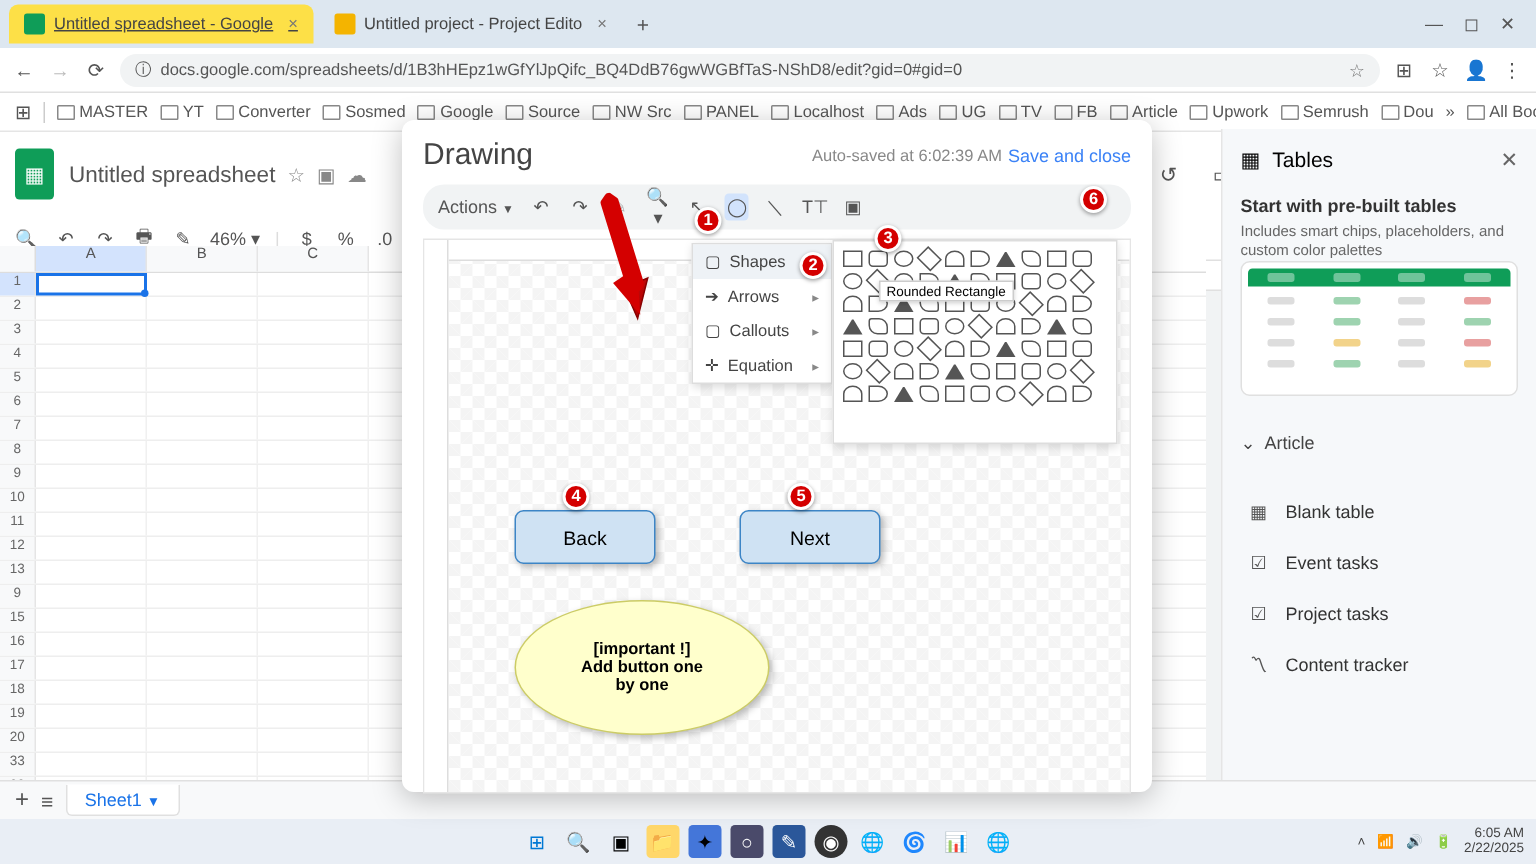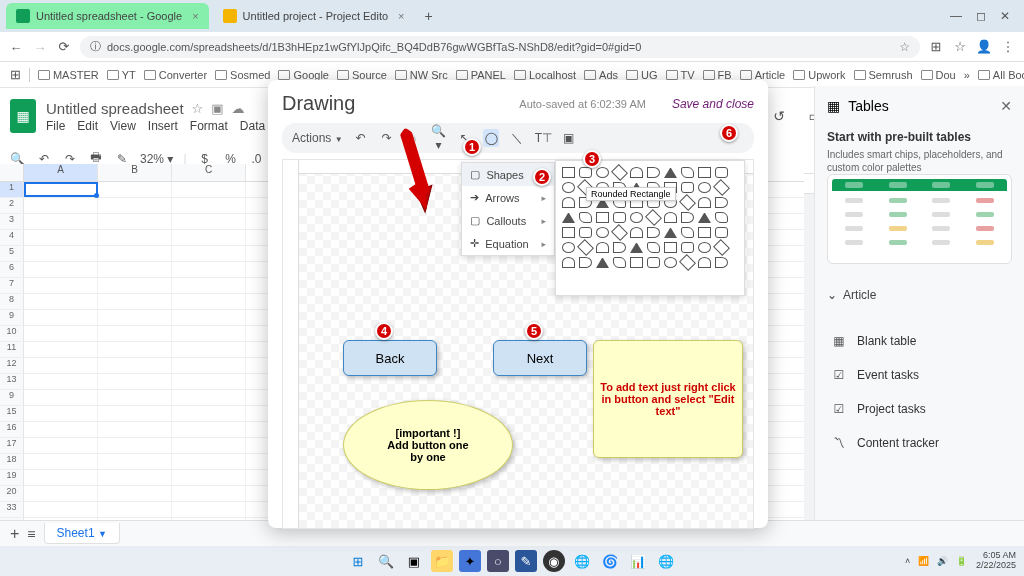--- a/index.html
+++ b/index.html
@@ -1,21 +1,21 @@
 <!DOCTYPE html>
 <html><head>
 <meta charset="utf-8">
 <style>
   * { box-sizing: border-box; margin: 0; padding: 0; font-family: Arial, sans-serif; }
   body { width: 1024px; height: 576px; overflow: hidden; background: #f1f3f4; position: relative; }
 
   
   .browser-top { height: 32px; background: #dde7f0; display: flex; align-items: center; padding: 0 6px; gap: 4px; }
   .tab { height: 26px; padding: 4px 10px; display: flex; align-items: center; gap: 6px; font-size: 11px; color: #444; border-radius: 6px 6px 0 0; }
-  .tab.active { background: #86efac; }
+  .tab.active { background: #fde047; text-decoration: underline; }
   .tab-icon { width: 14px; height: 14px; background: #0f9d58; border-radius: 2px; display:inline-block;}
   .tab-icon.p { background:#f4b400;}
   .tab-close { font-size: 11px; color: #777; margin-left:4px;}
   .win-ctrl { margin-left: auto; display: flex; gap: 14px; font-size: 12px; color: #555; padding-right:8px;}
 
   .addr-row { height: 30px; background: #fff; border-bottom: 1px solid #e0e0e0; display: flex; align-items: center; padding: 0 8px; gap: 8px; }
   .nav-ico { width: 16px; text-align: center; color: #555; font-size: 13px; }
   .url-bar { flex: 1; background: #f1f3f4; border-radius: 14px; height: 22px; display: flex; align-items: center; padding: 0 10px; font-size: 11px; color: #555; }
   .url-ico { margin-left: 4px; color:#777; font-size:12px;}
 
@@ -71,21 +71,21 @@
   .pv-row span{width:18px;height:5px;border-radius:2px;}
   .rp-feat { display:flex; align-items:center; gap:6px; padding:6px 0; color:#444; font-size:12px; margin-bottom:16px;}
   .rp-item { display:flex; align-items:center; gap:10px; padding:10px 4px; font-size:12px; color:#333;}
   .rp-iico { width:16px; text-align:center; color:#555;}
 
   
   .modal { position:absolute; top:80px; left:268px; width:500px; height:448px; background:#fff; border-radius:8px; box-shadow:0 4px 20px rgba(0,0,0,0.25); padding:12px 14px; z-index:50;}
   .modal-head { display:flex; align-items:center; margin-bottom:8px;}
   .modal-title { font-size:20px; color:#444;}
   .modal-save { margin-left:auto; font-size:11px; color:#888;}
-  .modal-close { color:#701a75; font-size:12px; margin-left:26px;font-style:italic;}
+  .modal-close { color:#3b82f6; font-size:12px; margin-left:4px;}
   .modal-tools { height:30px; background:#f1f3f4; border-radius:14px; display:flex; align-items:center; gap:10px; padding:0 10px; font-size:12px; color:#555; margin-bottom:6px;}
   .mtico { width:16px; text-align:center; color:#555; font-size:12px;}
   .mtico.sel { background:#d2e3fc; border-radius:3px; padding:2px;}
   .canvas { position:relative; width:100%; height:370px; border:1px solid #e5e5e5;
     background-image: linear-gradient(45deg,#f4f4f4 25%,transparent 25%),linear-gradient(-45deg,#f4f4f4 25%,transparent 25%),linear-gradient(45deg,transparent 75%,#f4f4f4 75%),linear-gradient(-45deg,transparent 75%,#f4f4f4 75%);
     background-size:16px 16px; background-position:0 0,0 8px,8px -8px,-8px 0;}
   .ruler-h{position:absolute;top:0;left:16px;right:0;height:14px;background:#fff;border-bottom:1px solid #ddd;}
   .ruler-v{position:absolute;top:0;left:0;width:16px;bottom:0;background:#fff;border-right:1px solid #ddd;}
 
   
@@ -237,50 +237,41 @@
 
 <div class="sheets-head">
   <div class="sheets-logo">▦</div>
   <div class="doc-area">
     <div class="doc-title-row">
       <span>Untitled spreadsheet</span>
       <span class="doc-ico">☆</span>
       <span class="doc-ico">▣</span>
       <span class="doc-ico">☁</span>
     </div>
-    <div class="menu-row">
-      <span>File</span>
-      <span>Edit</span>
-      <span>View</span>
-      <span>Insert</span>
-      <span>Format</span>
-      <span>Data</span>
-      <span>Tools</span>
-    </div>
   </div>
   <div class="head-right">
     <span class="hr-ico">↺</span>
     <span class="hr-ico">▭</span>
     <span class="hr-ico">▢◂</span>
     <div class="share-btn">
       <span>🔒</span>
       <span>Share</span>
       <span style="font-size:9px;">▼</span>
     </div>
     <div class="avatar">✔</div>
   </div>
 </div>
 
 <div class="tool-row">
   <span class="tico">🔍</span>
   <span class="tico">↶</span>
   <span class="tico">↷</span>
   <span class="tico">🖶</span>
   <span class="tico">✎</span>
-  <span><span>32%</span> ▾</span>
+  <span><span>46%</span> ▾</span>
   <span style="color:#ddd">|</span>
   <span class="tico">$</span>
   <span class="tico">%</span>
   <span class="tico">.0</span>
   <span class="tico">.00</span>
 </div>
 
 <div class="name-row">
   <div class="name-box">
       <span>A1</span> 
@@ -625,23 +616,20 @@
         <span>Back</span>
       </div>
     <div class="draw-btn" style="left:210px; top:180px;">
         <span>Next</span>
       </div>
     <div class="draw-note note-ellipse">
         <span style="white-space:pre-line">[important !]
 Add button one
 by one</span>
       </div>
-    <div class="draw-note note-rect">
-        <span>To add text just right click in button and select "Edit text"</span>
-      </div>
 
     <svg class="red-arrow" viewBox="0 0 70 62">
       <defs>
           <linearGradient id="rg">
             <stop offset="0" stop-color="#ff3030"></stop>
             <stop offset="1" stop-color="#b00000"></stop>
           </linearGradient>
         </defs>
       <path d="M5 5 L50 40 L42 44 L65 58 L55 32 L50 40 Z" fill="url(#rg)" stroke="#800" stroke-width="1"></path>
       <path d="M5 5 L50 40" stroke="#d40000" stroke-width="12" stroke-linecap="round"></path>

